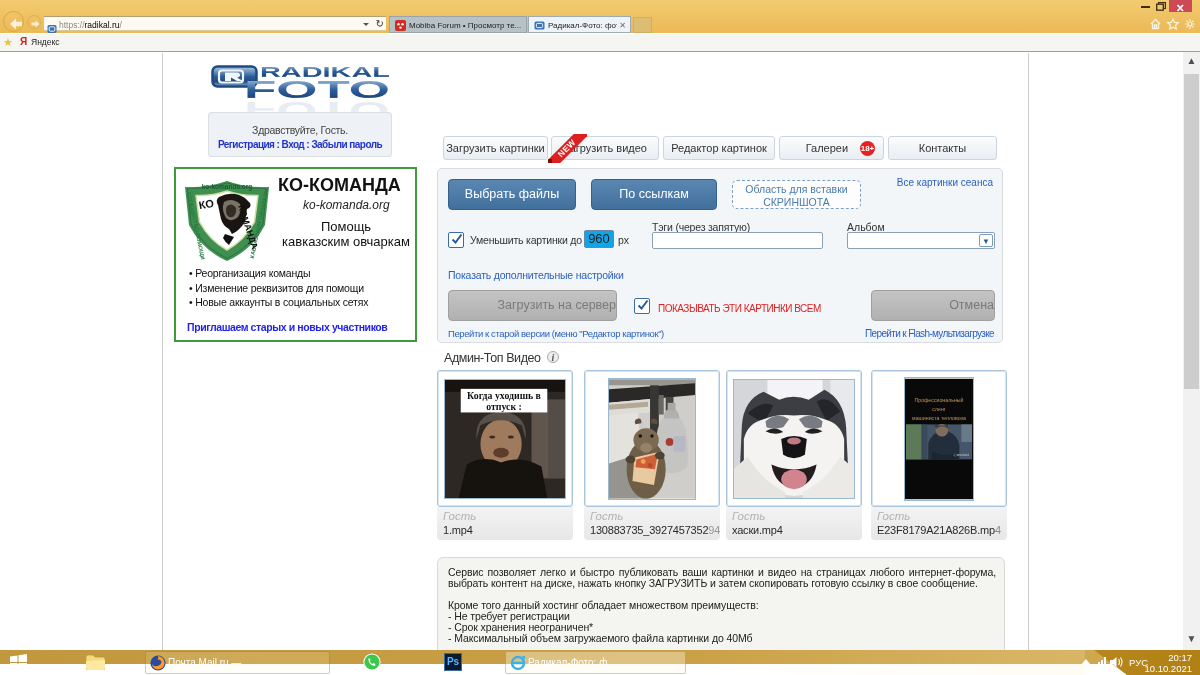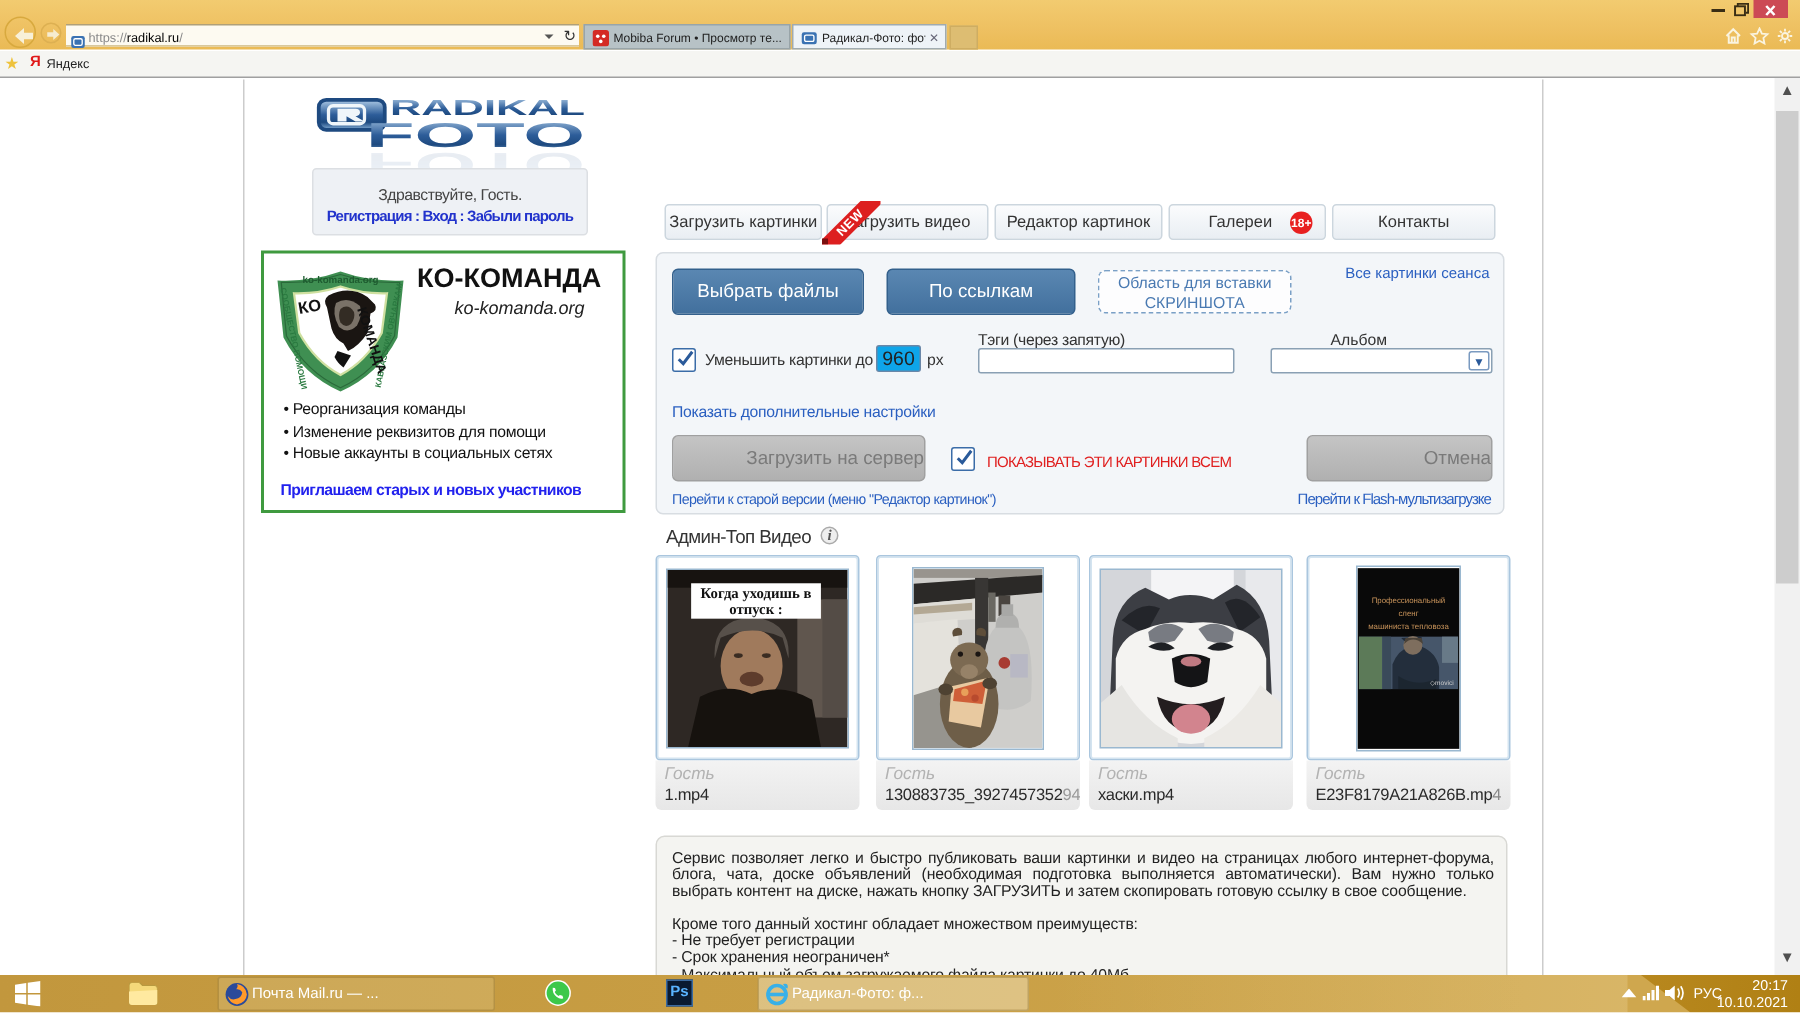--- a/index.html
+++ b/index.html
@@ -81,21 +81,21 @@
   #lnksess { position:absolute; right:9px; top:8px; font-size:10px; color:#2a5fc0; }
   .ckbox { position:absolute; width:16px; height:16px; background:#fff; border:1.5px solid #3a6ca8; border-radius:2px; }
   .ckbox svg { position:absolute; left:0.5px; top:-1.5px; }
   #ck1 { left:10px; top:63px; }
   #lblshr { position:absolute; left:32px; top:65px; font-size:10.5px; letter-spacing:-0.2px; color:#333; }
   #inp960 { position:absolute; left:146px; top:61px; width:30px; height:18px; border:1px solid #6a87a8; border-radius:2px;
      font-size:13px; text-align:center; line-height:16px; color:#222; background:#0ea5e9;}
   #lblpx { position:absolute; left:180px; top:65px; font-size:10.5px; color:#333; }
   #lbltags { position:absolute; left:214px; top:52px; font-size:10.5px; letter-spacing:-0.2px; color:#333; }
   #inptags { position:absolute; left:214px; top:63px; width:171px; height:17px; border:1px solid #8aa0b4; background:#fff; border-radius:2px;}
-  #lblalb { position:absolute; left:409px; top:52px; font-size:10.5px; color:#333;margin-left:40px; }
+  #lblalb { position:absolute; left:409px; top:52px; font-size:10.5px; color:#333; }
   #selalb { position:absolute; left:409px; top:63px; width:148px; height:17px; border:1px solid #8aa0b4; background:#fff; border-radius:2px;}
   #selalb .da { position:absolute; right:1px; top:1px; width:14px; height:13px; border:1px solid #7a9ac0; border-radius:2px; text-align:center; font-size:8px; color:#2a5a9a; line-height:13px; }
   #lnkadv { position:absolute; left:10px; top:100px; font-size:10.5px; letter-spacing:-0.2px; color:#2a5fc0; }
   .greybtn { position:absolute; top:121px; height:31px; border-radius:4px; border:1px solid #a0a0a0;
      background:linear-gradient(#c4c4c4,#b0b0b0); color:#7a7a7a; font-size:12.5px; text-align:right; line-height:29px; }
   #btnupload { left:10px; width:169px; }
   #btncancel { left:433px; width:124px; }
   #ck2 { left:196px; top:129px; }
   #lblshow { position:absolute; left:220px; top:134px; font-size:10px; letter-spacing:-0.5px; color:#e02020; white-space:nowrap; }
   #lnkold { position:absolute; left:10px; top:159px; font-size:9.5px; letter-spacing:-0.4px; color:#2a5fc0; white-space:nowrap; }
@@ -113,21 +113,21 @@
   .vfoot .f { position:absolute; left:6px; top:17px; font-size:11px; letter-spacing:-0.2px; color:#2a2a2a; white-space:nowrap; }
   #vc1 { left:437px; } #vc2 { left:584px; } #vc3 { left:726px; } #vc4 { left:871px; }
   .vimg { border:1px solid #9ab8d0; }
   
   #svc { left:437px; top:557px; width:568px; height:101px; background:#f4f4f1; border:1px solid #d8d8d4; border-radius:6px; overflow:hidden; }
   #svc .tx { position:absolute; left:10px; top:9px; width:548px; font-size:10.5px; line-height:11.1px; color:#222; letter-spacing:-0.1px; }
   #svc .tx .j { text-align:justify; text-align-last:justify; }
   #svc .tx .sp { height:11px; }
 
   
-  #taskbar { left:0; top:650px; width:1200px; height:25px; background:linear-gradient(90deg,#c2973d,#c89e44 45%,#cfa74e 85%); }
+  #taskbar { left:0; top:650px; width:1200px; height:14px; background:linear-gradient(90deg,#c2973d,#c89e44 45%,#cfa74e 85%); }
   #tb-wedge { left:700px; top:0; width:385px; height:25px;
      background:linear-gradient(90deg, rgba(255,240,200,0), rgba(255,240,200,0.2)); }
   #tb-dark { left:1085px; top:0; width:115px; height:25px; background:linear-gradient(90deg,#b8881f,#b08014);
      clip-path:polygon(7.8% 0, 100% 0, 100% 100%, 36.5% 100%); }
   .tbtn { top:1px; height:23px; background:rgba(255,248,220,0.16); border:1px solid rgba(120,90,20,0.3); border-radius:2px; }
   .tbtn .ttxt { position:absolute; left:22px; top:5px; font-size:10px; color:#fff; white-space:nowrap; overflow:hidden; }
 </style></head>
 <body>
 
 <div class="abs" id="chrome">
@@ -226,20 +226,21 @@
       <text x="79" y="44" font-size="5.5" font-weight="bold" fill="#2a7a40" text-anchor="middle" transform="rotate(-78 79 44)">КАВКАЗСКИМ ОВЧАРКАМ</text>
       <path d="M37 17 Q51 10 63 18 L68 23 Q70 27 65 29 L63 42 Q57 51 50 54 L47 49 Q41 46 39 39 L36 25 Q33 20 37 17 Z" fill="#1a1512"></path>
       <path d="M42 22 Q50 17 58 24 Q60 30 56 37 Q50 43 44 38 Q39 29 42 22 Z" fill="#7a7268"></path>
       <path d="M45 26 Q50 22 54 28 Q55 32 52 36 Q48 39 45 35 Q43 30 45 26 Z" fill="#332c24"></path>
       <path d="M43 54 L52 57 L47 65 Q43 62 41 58 Z" fill="#111"></path>
       <text x="25" y="28" font-size="11" font-weight="bold" fill="#111" text-anchor="middle" transform="rotate(-10 25 28)">КО</text>
       <text x="56" y="26" font-size="9" font-weight="bold" fill="#111" transform="rotate(72 56 26)">КОМАНДА</text>
     </svg>
     <div class="t1">КО-КОМАНДА</div>
     <div class="t2">ko-komanda.org</div>
+    <div class="t3">Помощь<br>кавказским овчаркам</div>
     <ul>
       <li>Реорганизация команды</li>
       <li>Изменение реквизитов для помощи</li>
       <li>Новые аккаунты в социальных сетях</li>
     </ul>
     <div class="t4">Приглашаем старых и новых участников</div>
   </div>
 
   <div class="abs stab" style="left:443px; width:105px;">Загрузить картинки</div>
   <div class="abs stab" style="left:551px; width:108px;">Загрузить видео</div>
@@ -398,21 +399,20 @@
       </div>
     <div class="vfoot">
         <span class="g">Гость</span>
         <span class="f">E23F8179A21A826B.mp<span style="color:#888">4</span></span>
       </div>
   </div>
 
   <div class="abs" id="svc">
     <div class="tx">
       <div class="j">Сервис позволяет легко и быстро публиковать ваши картинки и видео на страницах любого интернет-форума,</div>
-      <div class="j">блога, чата, доске объявлений (необходимая подготовка выполняется автоматически). Вам нужно только</div>
       <div>выбрать контент на диске, нажать кнопку ЗАГРУЗИТЬ и затем скопировать готовую ссылку в свое сообщение.</div>
       <div class="sp"></div>
       <div>Кроме того данный хостинг обладает множеством преимуществ:</div>
       <div>- Не требует регистрации</div>
       <div>- Срок хранения неограничен*</div>
       <div>- Максимальный объем загружаемого файла картинки до 40Мб</div>
     </div>
   </div>
 </div>
 

